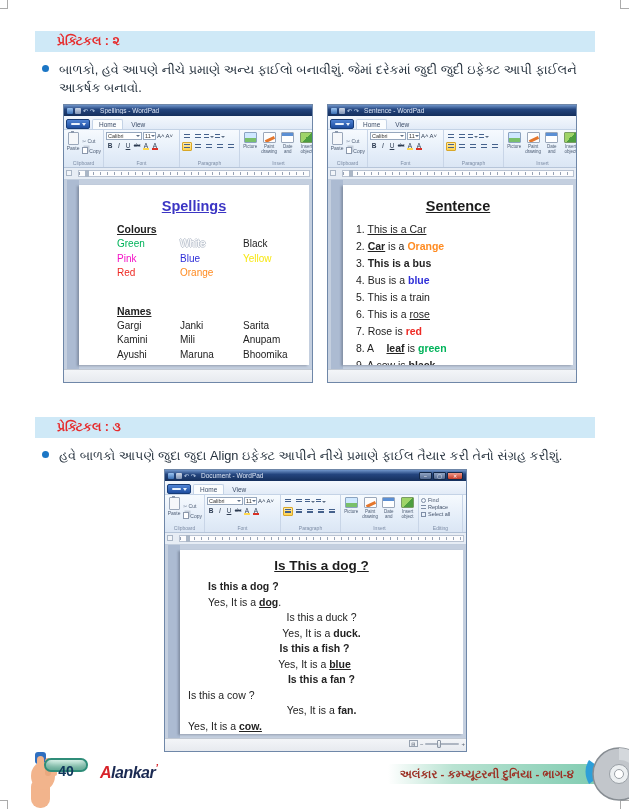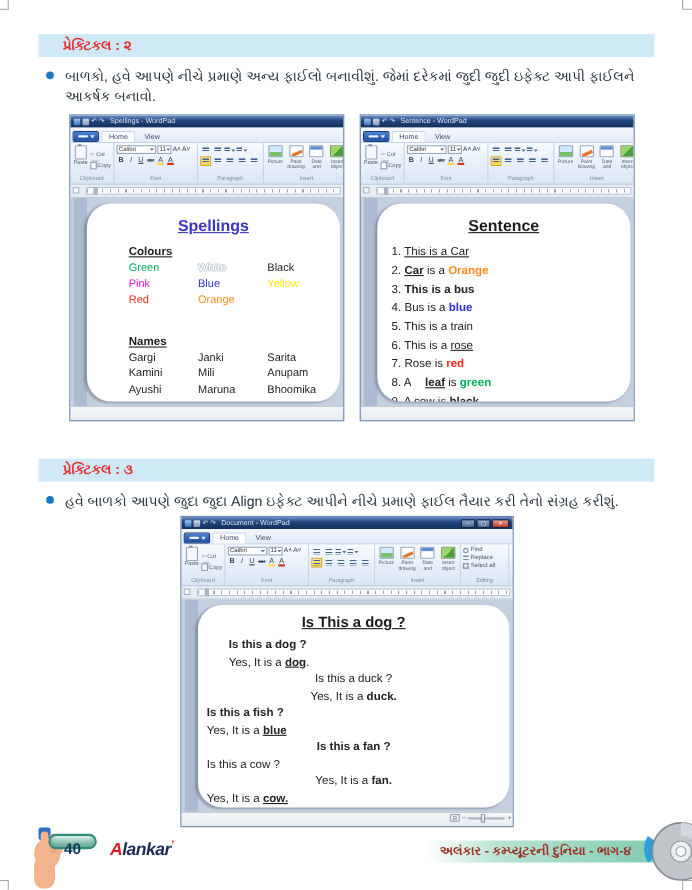--- a/index.html
+++ b/index.html
@@ -107,21 +107,21 @@
   .wp-ruler{flex:0 0 11px;height:11px;background:#e7edf5;border-bottom:1px solid #c2cede;position:relative;}
   .tabsel{position:absolute;left:2px;top:2px;width:6px;height:6px;background:#f2f5f9;border:1px solid #aab6c6;box-sizing:border-box;}
   .rstrip{position:absolute;left:14px;right:2px;top:2px;height:7px;background:#fdfdfe;border:1px solid #b9c3d2;box-sizing:border-box;
       background-image:repeating-linear-gradient(90deg,#97a2b4 0 1px,transparent 1px 7px);
       background-size:100% 3px;background-position:0 50%;background-repeat:no-repeat;}
   .indent-marker{position:absolute;left:6px;top:-1px;width:4px;height:7px;background:#aab6c6;}
 
   .wp-docarea{flex:1 1 auto;position:relative;background:#c4cfdf;overflow:hidden;}
   .wp-docarea::before{content:"";position:absolute;left:3px;top:0;bottom:0;width:12px;background:#acbbd2;}
   .wp-page{position:absolute;left:15px;top:5px;right:3px;bottom:4px;background:#fff;
-      box-shadow:-2px 1px 2px rgba(60,70,90,.35);overflow:hidden;border-radius:22px;}
+      box-shadow:-2px 1px 2px rgba(60,70,90,.35);overflow:hidden;}
 
   .wp-status{flex:0 0 12px;height:12px;background:linear-gradient(#f3f5f8,#e7eaef);
       border-top:1px solid #c2c9d3;position:relative;}
   .zoomctl{position:absolute;right:1px;top:1px;display:flex;align-items:center;gap:2px;font-size:6px;color:#5a6575;}
   .zi{width:9px;height:7px;border:1px solid #98a2b0;background:#eef1f5;font-size:5px;line-height:6px;text-align:center;box-sizing:border-box;}
   .ztrack{width:34px;height:2px;background:#aeb6c2;border-radius:1px;position:relative;}
   .zthumb{position:absolute;left:12px;top:-3px;width:4px;height:8px;background:linear-gradient(#f8fafc,#cfd6df);
       border:1px solid #8d97a5;border-radius:1px;box-sizing:border-box;}
 
   
@@ -133,21 +133,21 @@
   .spell-row{display:flex;line-height:14.5px;}
   .spell-cell{flex:0 0 63px;width:63px;}
   .cell-outline{color:#fff;text-shadow:1px 0 0 #c3cad4,-1px 0 0 #c3cad4,0 1px 0 #c3cad4,0 -1px 0 #c3cad4;}
   .d-sent .doc-title{font-size:14.5px;color:#1c1c1c;margin-top:13px;margin-bottom:7px;}
   .sent-item{font-size:10.5px;color:#222;line-height:17px;padding-left:13px;white-space:nowrap;}
   .d-align .doc-title{font-size:13.5px;color:#1c1c1c;margin-top:8px;margin-bottom:6px;}
   .al-line{font-size:10.5px;line-height:15.5px;color:#222;padding:0 8px;}
   .al-left{text-align:left;}
   .al-ind{padding-left:28px;}
   .al-center{text-align:center;}
-  .al-right{text-align:left;padding-right:22px;}
+  .al-right{text-align:center;padding-right:22px;}
 
   
   .hand-svg{position:absolute;left:26px;top:752px;}
   .pagenum-btn{position:absolute;left:44px;top:758px;width:44px;height:14px;border-radius:9px;
       background:linear-gradient(#dcf3ea,#8fd0b9);border:2px solid #2f8d79;box-sizing:border-box;
       box-shadow:inset 0 -5px 6px rgba(40,110,95,.4);color:#10375c;font-weight:bold;font-size:14px;
       text-align:center;line-height:23px;}
   .logo{position:absolute;left:100px;top:763px;font-size:16px;font-weight:bold;font-style:italic;
       color:#1b2a52;letter-spacing:-0.5px;}
   .logo::first-letter{color:#d8232a;}

